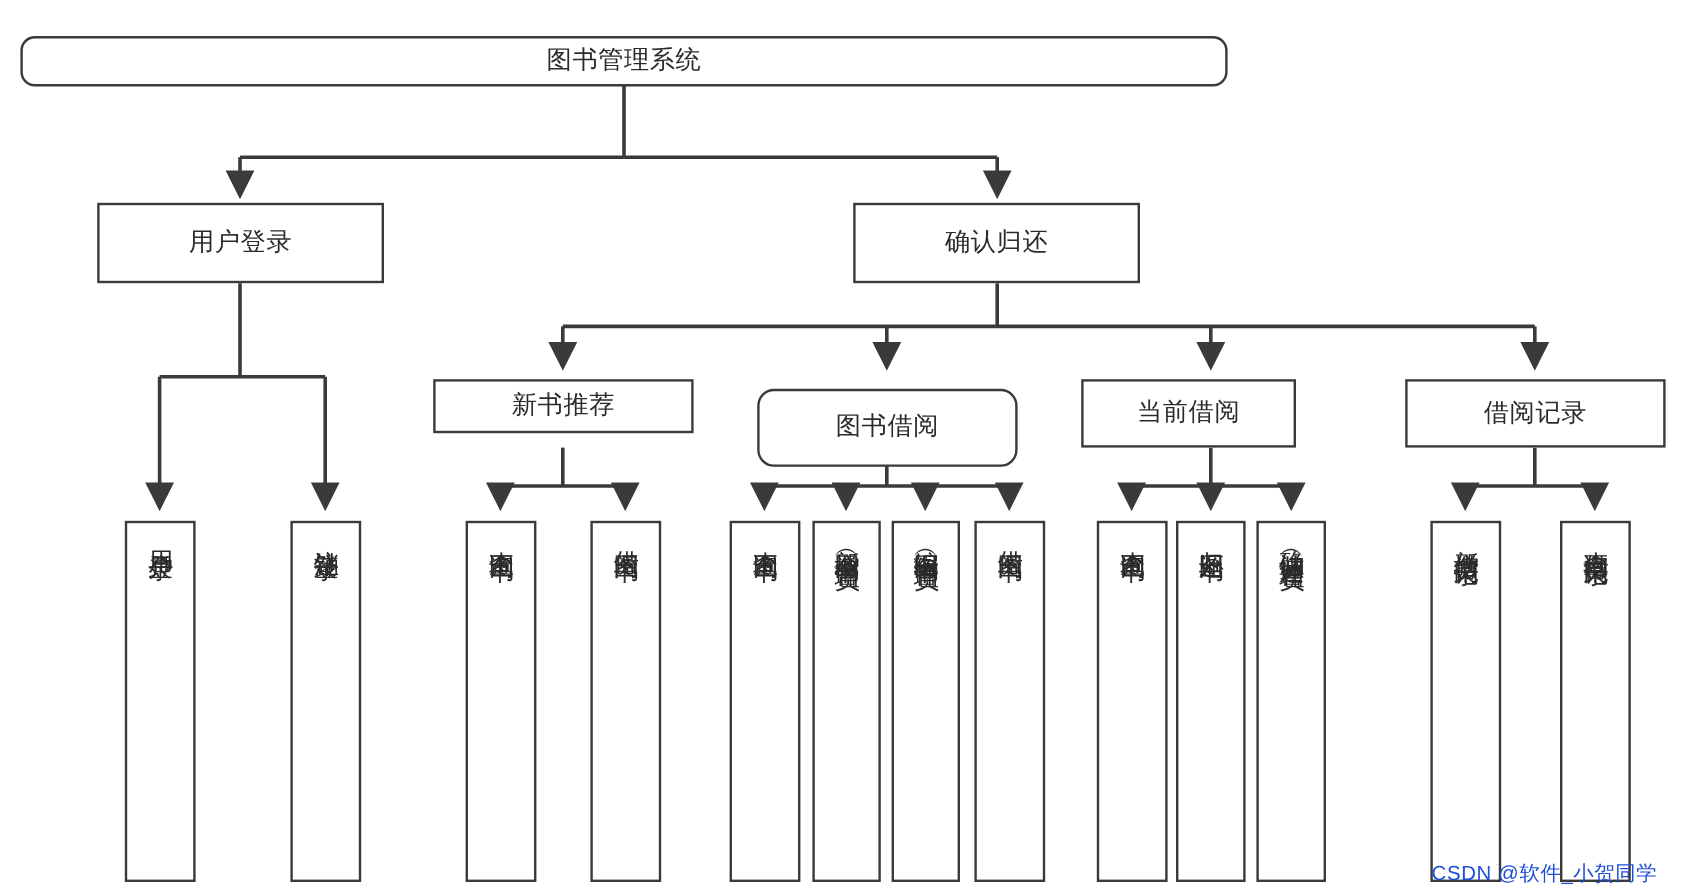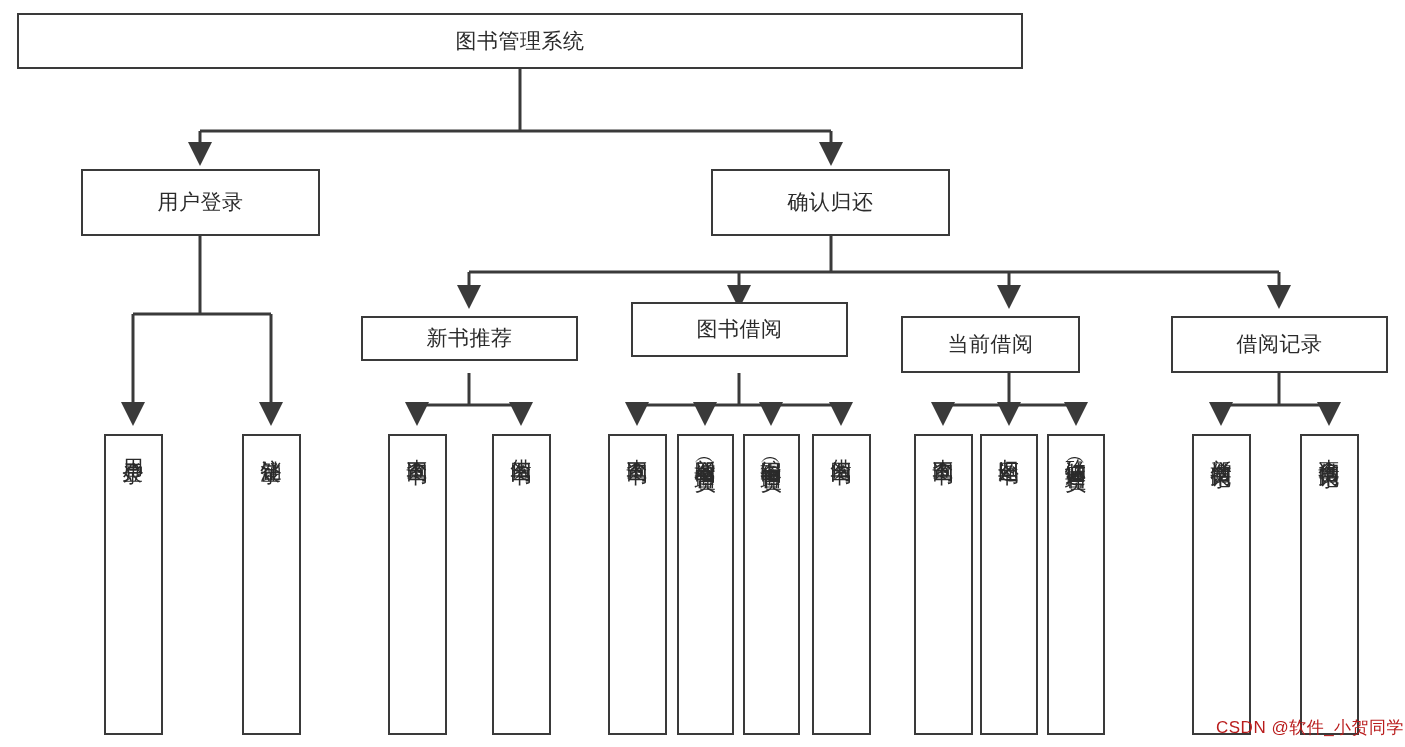--- a/index.html
+++ b/index.html
@@ -57,25 +57,24 @@
     writing-mode: vertical-rl;
     text-orientation: upright;
     font-size: 21px;
     line-height: 1.0;
     letter-spacing: 2px;
     white-space: nowrap;
   }
   .watermark {
     position: absolute;
     font-size: 17px;
-    color: #b91c1c;
+    color: #1d4ed8;
     white-space: nowrap;
     letter-spacing: 0.5px;
     user-select: none;
-    margin-left: 23px;
   }
 </style>
 </head>
 <body>
 
 <div id="canvas">
 
   <svg class="wires" viewBox="0 0 1405 747" xmlns="http://www.w3.org/2000/svg">
     <defs>
       <marker id="arrow" viewBox="0 0 12 12" refX="10" refY="6" markerWidth="8" markerHeight="8" orient="auto-start-reverse">
@@ -122,35 +121,35 @@
       <path d="M 1009 405 L 1009 422" marker-end="url(#arrow)"></path>
       <path d="M 1076 405 L 1076 422" marker-end="url(#arrow)"></path>
 
       <path d="M 1279 373 L 1279 405"></path>
       <path d="M 1221 405 L 1329 405"></path>
       <path d="M 1221 405 L 1221 422" marker-end="url(#arrow)"></path>
       <path d="M 1329 405 L 1329 422" marker-end="url(#arrow)"></path>
     </g>
   </svg>
 
-  <div class="node h root" style="left:17px; top:13px; width:1006px; height:56px;">
+  <div class="node h root" style="left:17px; top:30px; width:1006px; height:42px;border-radius:12px;">
     <span class="lbl">图书管理系统</span>
   </div>
 
   <div class="node h" style="left:81px; top:169px; width:239px; height:67px;">
     <span class="lbl">用户登录</span>
   </div>
   <div class="node h" style="left:711px; top:169px; width:239px; height:67px;">
     <span class="lbl">确认归还</span>
   </div>
 
   <div class="node h" style="left:361px; top:316px; width:217px; height:45px;">
     <span class="lbl">新书推荐</span>
   </div>
-  <div class="node h" style="left:631px; top:302px; width:217px; height:55px;">
+  <div class="node h" style="left:631px; top:324px; width:217px; height:65px;border-radius:14px;">
     <span class="lbl">图书借阅</span>
   </div>
   <div class="node h" style="left:901px; top:316px; width:179px; height:57px;">
     <span class="lbl">当前借阅</span>
   </div>
   <div class="node h" style="left:1171px; top:316px; width:217px; height:57px;font-family:Liberation Serif, serif;">
     <span class="lbl">借阅记录</span>
   </div>
 
   <div class="node v" style="left:104px; top:434px; width:59px; height:301px;">

